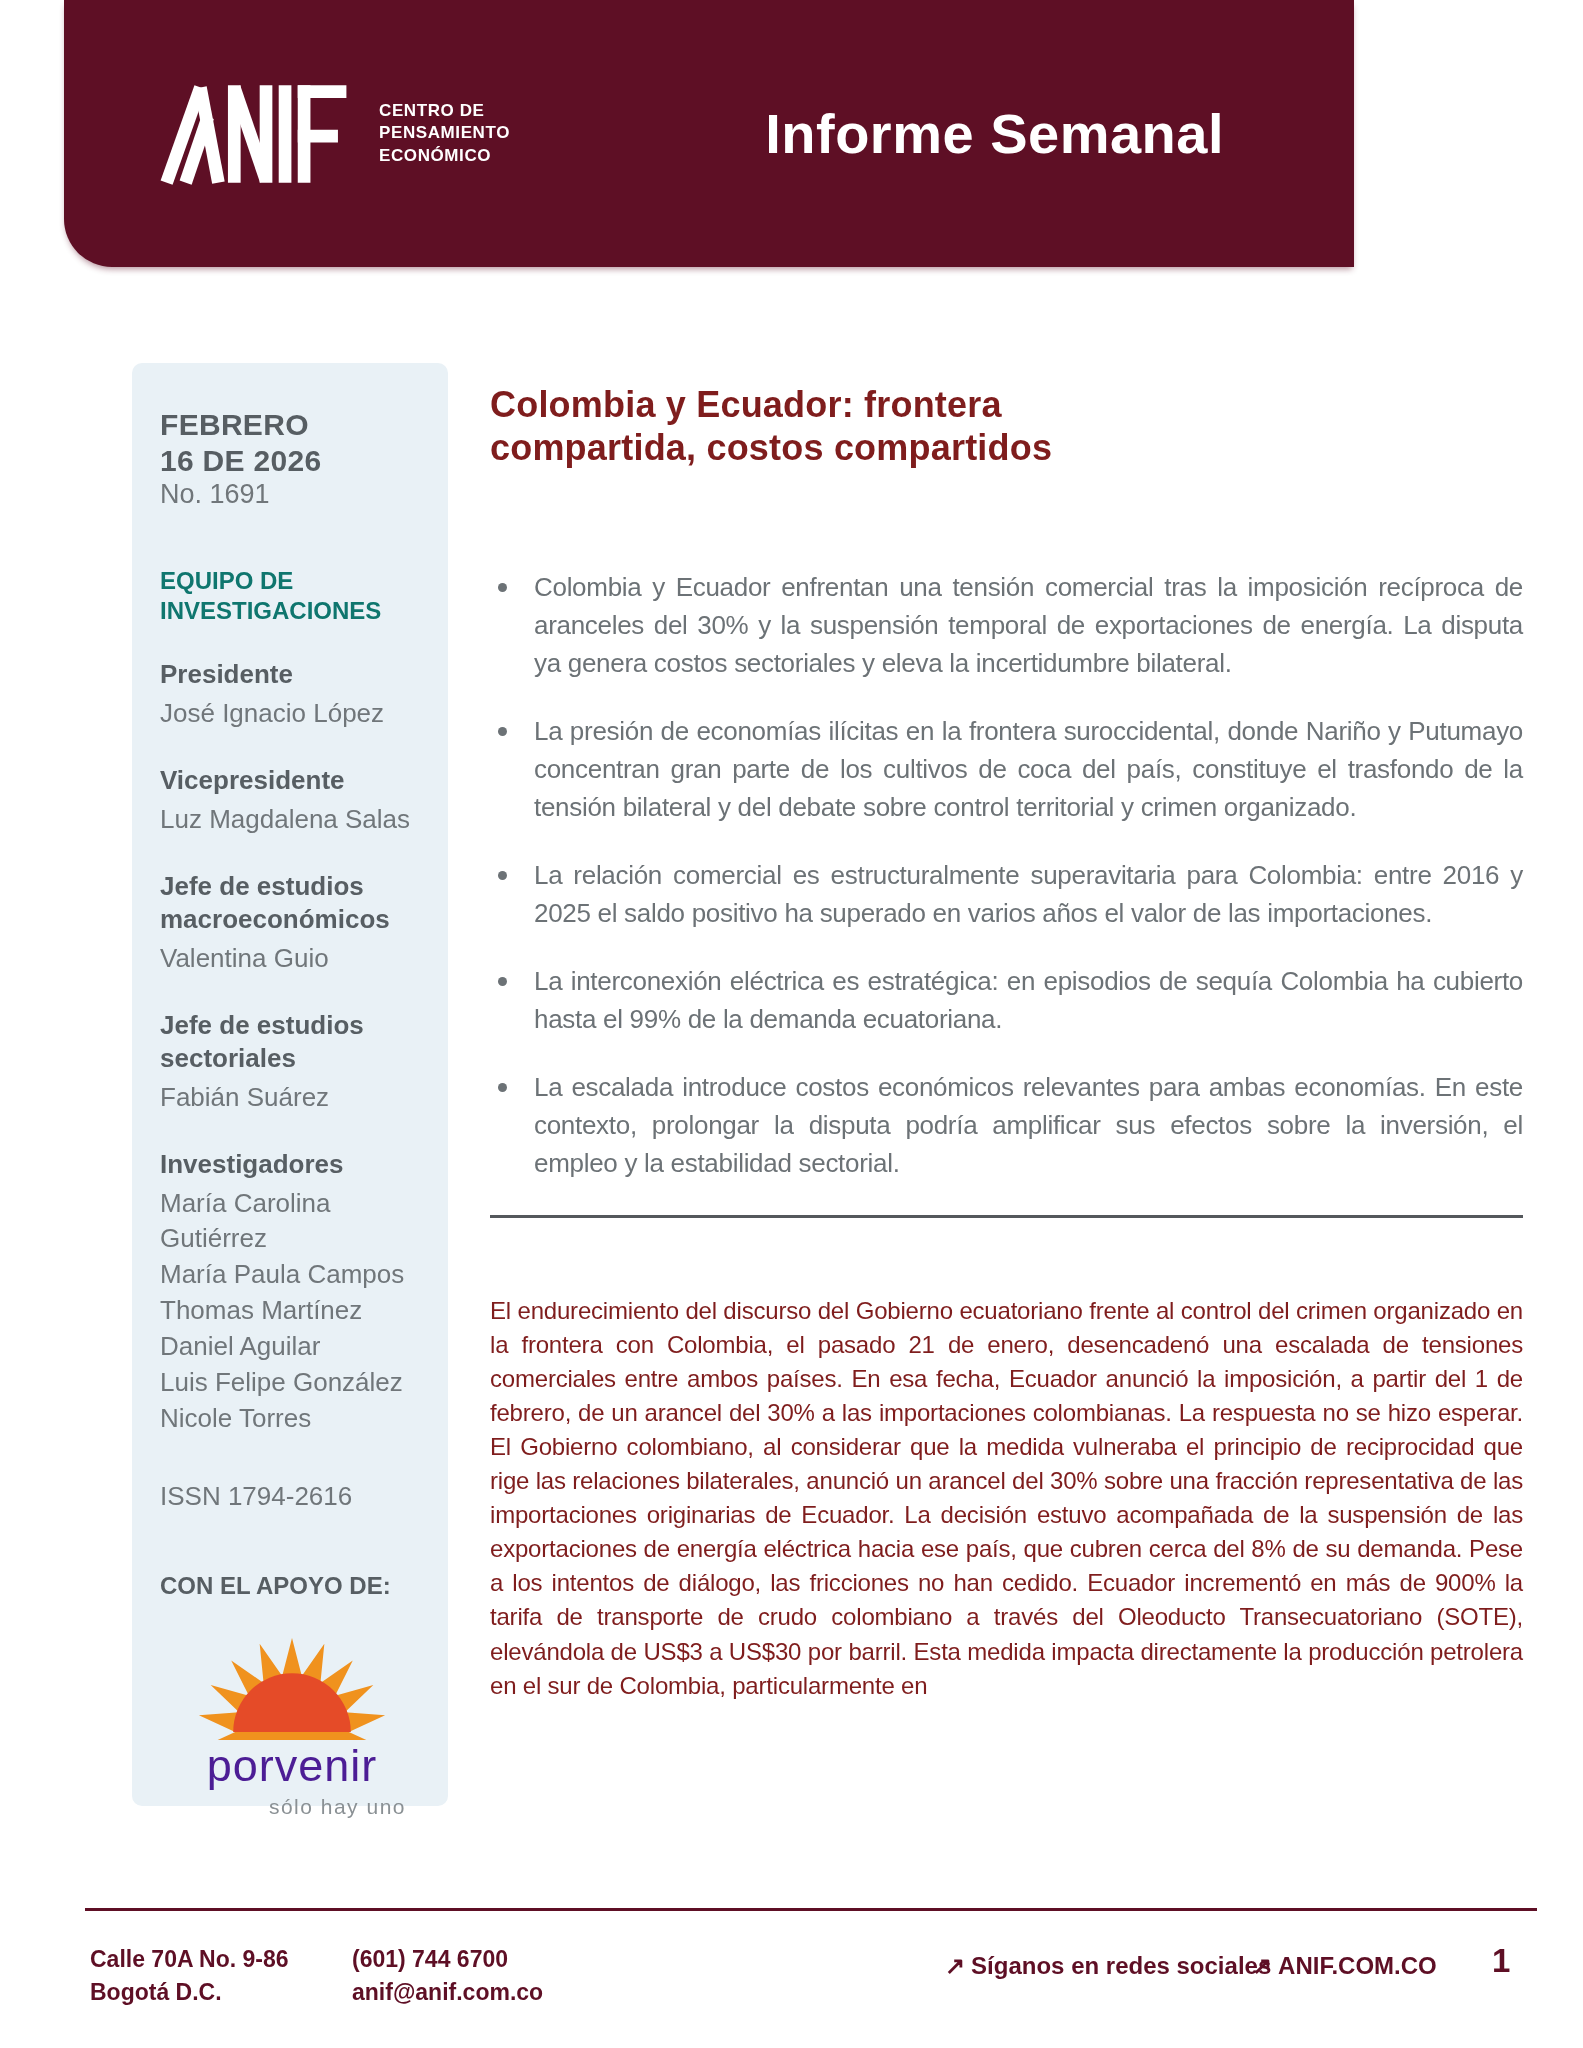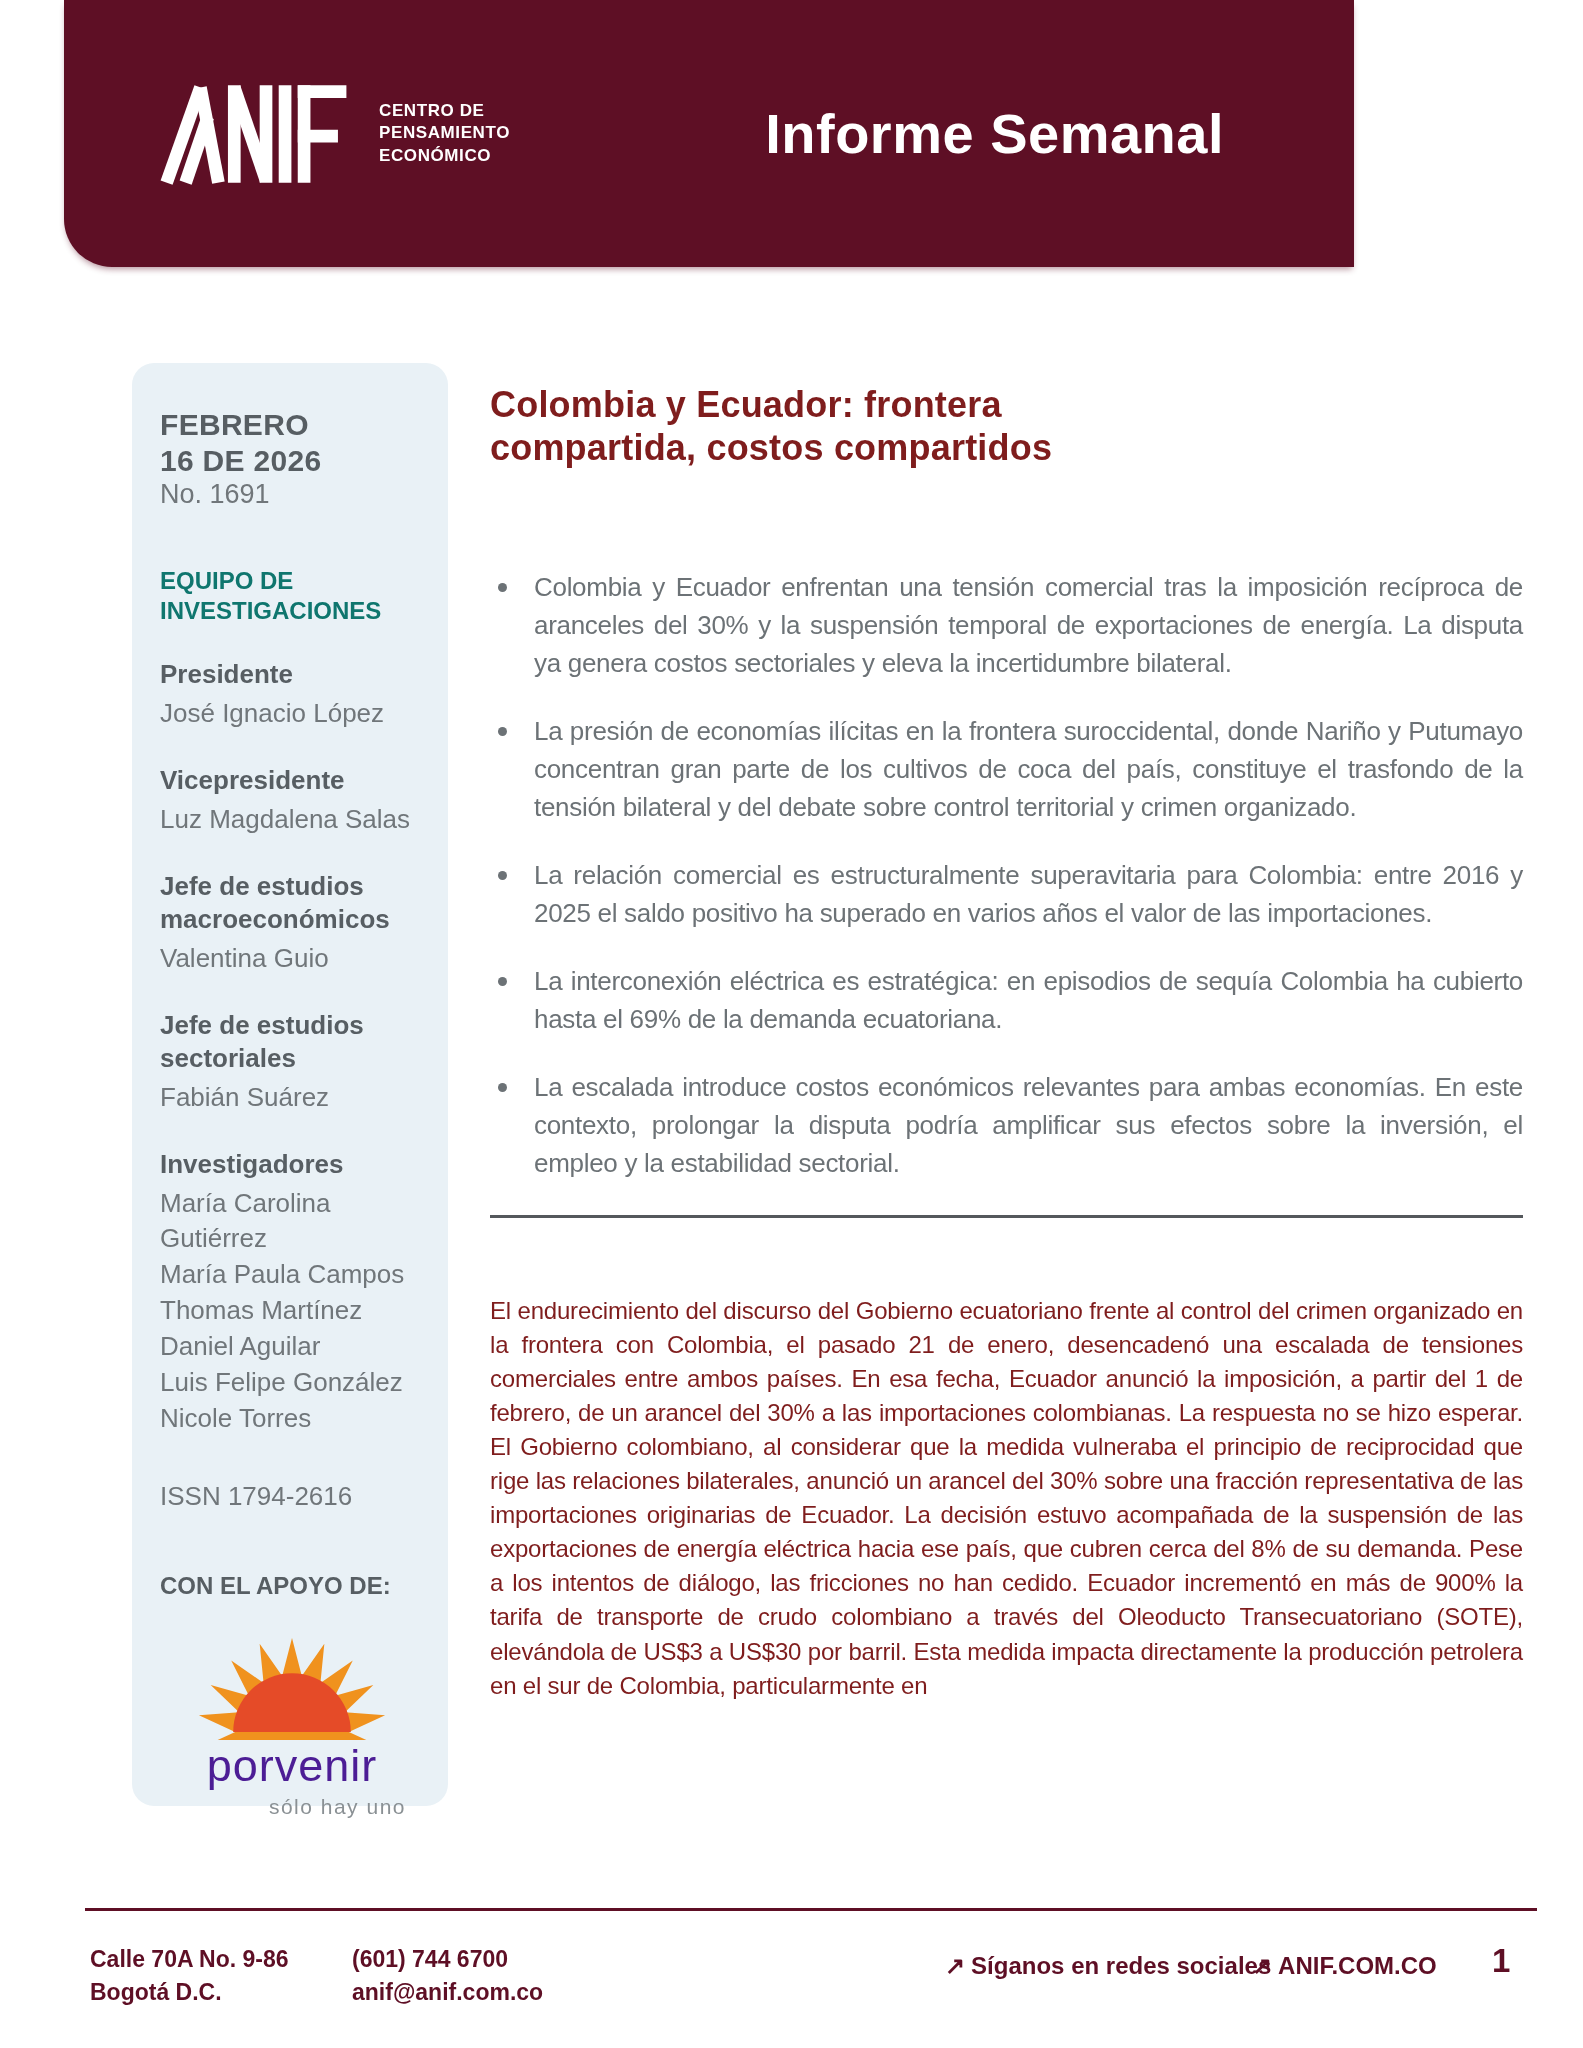--- a/index.html
+++ b/index.html
@@ -20,21 +20,21 @@
   .tagline{
     color:#fff; font-size:17px; font-weight:bold; line-height:1.3;
     letter-spacing:.6px; white-space:pre-line;
   }
   .band-title{
     margin-left:auto; color:#fff; font-size:56px; font-weight:bold; letter-spacing:.5px;
   }
   
   .panel{
     position:absolute; left:132px; top:363px; width:316px; height:1443px;
-    background:#E9F1F6; border-radius:22px; box-sizing:border-box;
+    background:#E9F1F6; border-radius:10px; box-sizing:border-box;
     padding:44px 24px 0 28px; color:#70767A;
   }
   .date{font-size:30px; font-weight:bold; color:#575E63; line-height:1.2; white-space:pre-line; letter-spacing:.3px;}
   .issue{font-size:27px; }
   .team-label{font-size:24px; font-weight:bold; color:#0f766e; line-height:1.25; margin-top:56px; white-space:pre-line;}
   .role{margin-top:32px;}
   .role-title{font-size:26px; font-weight:bold; color:#575E63; line-height:1.27;}
   .role-names{font-size:26px; line-height:1.38; margin-top:5px; white-space:pre-line;}
   .issn{font-size:26px; margin-top:44px;}
   .support-label{font-size:24px; font-weight:bold; color:#575E63; margin-top:60px;}
@@ -157,21 +157,21 @@
       <li>
         <span class="dot"></span>
         <p>La presión de economías ilícitas en la frontera suroccidental, donde Nariño y Putumayo concentran gran parte de los cultivos de coca del país, constituye el trasfondo de la tensión bilateral y del debate sobre control territorial y crimen organizado.</p>
       </li>
       <li>
         <span class="dot"></span>
         <p>La relación comercial es estructuralmente superavitaria para Colombia: entre 2016 y 2025 el saldo positivo ha superado en varios años el valor de las importaciones.</p>
       </li>
       <li>
         <span class="dot"></span>
-        <p>La interconexión eléctrica es estratégica: en episodios de sequía Colombia ha cubierto hasta el 69% de la demanda ecuatoriana.</p>
+        <p>La interconexión eléctrica es estratégica: en episodios de sequía Colombia ha cubierto hasta el 99% de la demanda ecuatoriana.</p>
       </li>
       <li>
         <span class="dot"></span>
         <p>La escalada introduce costos económicos relevantes para ambas economías. En este contexto, prolongar la disputa podría amplificar sus efectos sobre la inversión, el empleo y la estabilidad sectorial.</p>
       </li>
     </ul>
 
     <div class="divider"></div>
 
     <p class="body-text">El endurecimiento del discurso del Gobierno ecuatoriano frente al control del crimen organizado en la frontera con Colombia, el pasado 21 de enero, desencadenó una escalada de tensiones comerciales entre ambos países. En esa fecha, Ecuador anunció la imposición, a partir del 1 de febrero, de un arancel del 30% a las importaciones colombianas. La respuesta no se hizo esperar. El Gobierno colombiano, al considerar que la medida vulneraba el principio de reciprocidad que rige las relaciones bilaterales, anunció un arancel del 30% sobre una fracción representativa de las importaciones originarias de Ecuador. La decisión estuvo acompañada de la suspensión de las exportaciones de energía eléctrica hacia ese país, que cubren cerca del 8% de su demanda. Pese a los intentos de diálogo, las fricciones no han cedido. Ecuador incrementó en más de 900% la tarifa de transporte de crudo colombiano a través del Oleoducto Transecuatoriano (SOTE), elevándola de US$3 a US$30 por barril. Esta medida impacta directamente la producción petrolera en el sur de Colombia, particularmente en</p>

